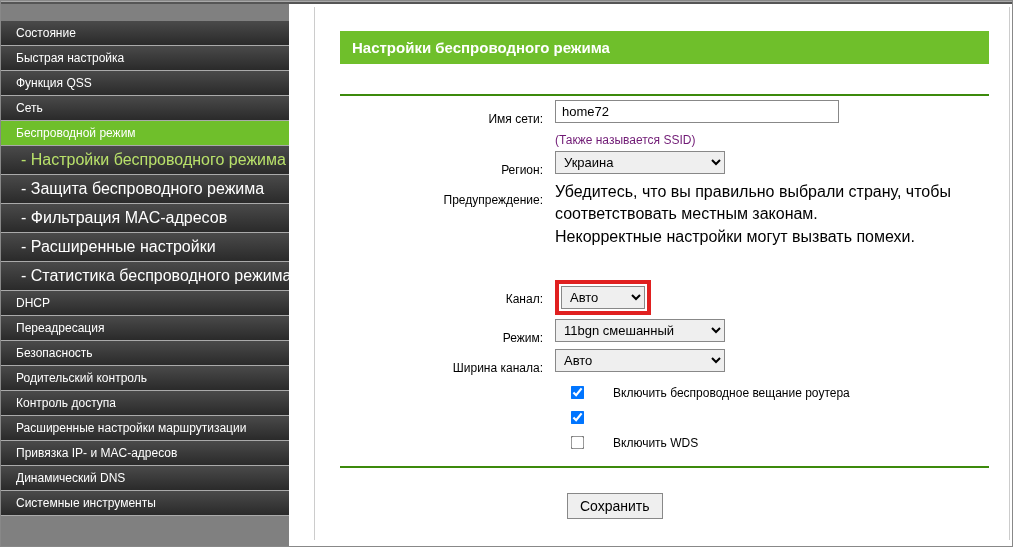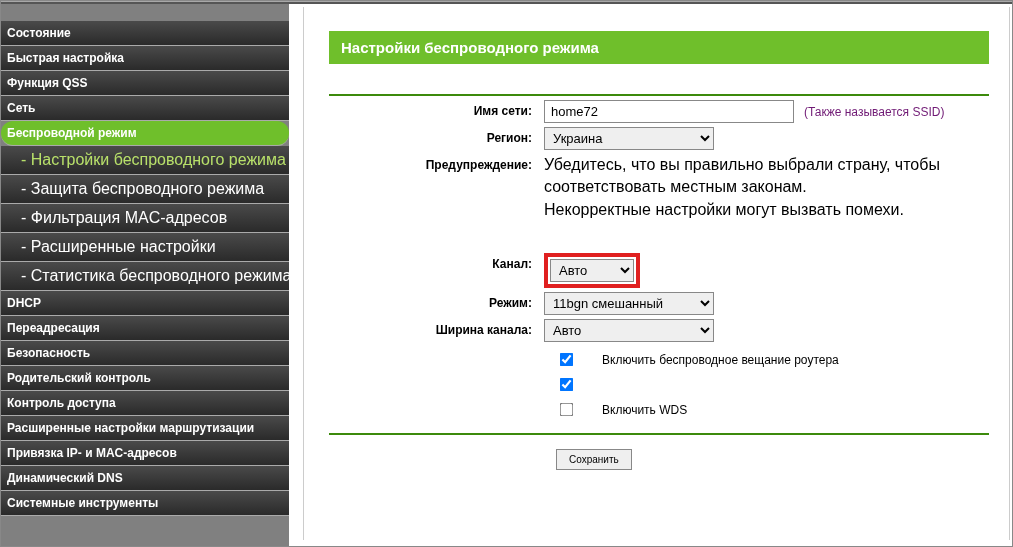--- a/index.html
+++ b/index.html
@@ -27,55 +27,54 @@
     z-index: 5;
   }
   .sidebar {
     width: 288px;
     flex-shrink: 0;
     background: #808080;
     padding-top: 20px;
   }
   .sidebar-item {
     display: block;
-    padding: 5px 10px 5px 6px;
+    padding: 5px 10px 5px 15px;
     color: #fff;
-    font-weight: bold;
+    font-weight: normal;
     font-size: 12px;
     border-bottom: 1px solid #aaa;
     background: linear-gradient(#4a4a4a, #2a2a2a);
     cursor: pointer;
     white-space: nowrap;
     overflow: hidden;
     text-overflow: ellipsis;
   }
   .sidebar-item.selected {
     background: #6fbf2b;
     color: #fff;
-    border-radius: 12px;
   }
   .sidebar-sub {
     padding: 5px 10px 5px 20px;
     color: #fff;
     font-weight: normal;
     font-size: 16px;
     border-bottom: 1px solid #aaa;
     background: linear-gradient(#4a4a4a, #2a2a2a);
     cursor: pointer;
     white-space: nowrap;
     overflow: hidden;
   }
   .sidebar-sub.active {
     color: #b8e06a;
   }
   .content-wrap {
     flex: 1;
     display: flex;
     background: #fff;
-    padding-left: 14px;
+    padding-left: 25px;
     justify-content: space-between;
   }
   .vline {
     width: 1px;
     background: #ccc;
     margin-top: 6px;
     margin-bottom: 6px;
   }
   .content {
     flex: 1;
@@ -104,32 +103,33 @@
   .form-row {
     display: flex;
     align-items: flex-start;
     margin: 4px 0;
   }
   .form-label {
     width: 215px;
     text-align: right;
     padding-right: 12px;
     padding-top: 4px;
-    font-weight: bold;
+    font-weight: normal;
     color: #000;
+    margin-top: 8px;
   }
   .form-field {
     flex: 1;
     display: flex;
     align-items: center;
     gap: 10px;
     flex-wrap: wrap;
   }
   .form-field input[type=text] {
-    width: 250px;
+    width: 284px;
     padding: 3px 6px;
     border: 1px solid #888;
     font-size: 13px;
     background: #fff;
   }
   .form-field select {
     min-width: 170px;
     padding: 2px 4px;
     border: 1px solid #888;
     font-size: 13px;
@@ -161,24 +161,25 @@
     align-items: center;
     gap: 26px;
     margin: 6px 0;
   }
   .checkbox-row input { transform: scale(1.05); }
   .save-row {
     margin-left: 227px;
   }
   .save-btn {
     padding: 4px 12px;
-    font-size: 10px;
+    font-size: 14px;
     border: 1px solid #888;
     background: #efefef;
     cursor: pointer;
+    margin-top: 11px;
   }
 </style>
 </head>
 <body>
 
 <div class="app">
   <div class="topbar"></div>
 
   <div class="sidebar" id="sidebar">
       <div class="sidebar-item">Состояние</div>

